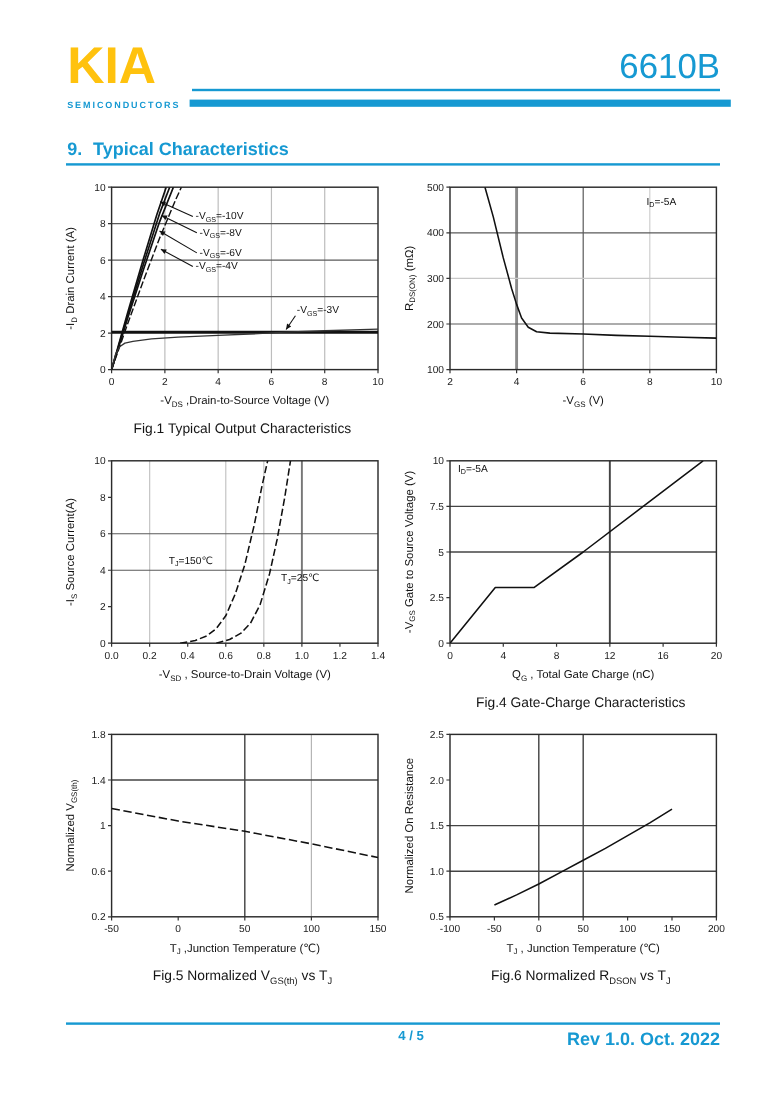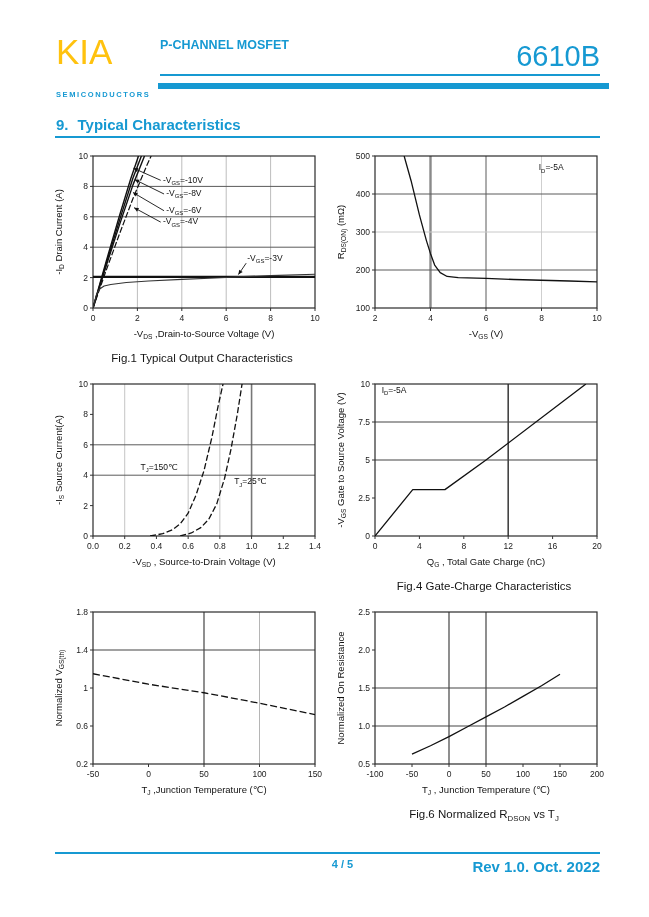--- a/index.html
+++ b/index.html
@@ -1,22 +1,22 @@
 <!DOCTYPE html>
 <html style="--accent: #1699d2; --logo-yellow: #FFC20E;"><head>
 <meta charset="utf-8">
 <style>
   html,body{margin:0;padding:0;background:#fff;}
   body{width:649px;height:917px;font-family:"Liberation Sans","DejaVu Sans",sans-serif;}
   .page{position:relative;width:649px;height:917px;background:#fff;overflow:hidden;}
 
   
   .logo-block{position:absolute;left:56px;top:34px;}
-  .logo-text{color:var(--logo-yellow);font-size:35px;font-weight:normal;line-height:1;letter-spacing:0px;}
-  .logo-sub{color:var(--accent);font-size:7.5px;font-weight:bold;letter-spacing:1.6px;margin-top:21px;}
+  .logo-text{color:var(--logo-yellow);font-size:43px;font-weight:bold;line-height:1;letter-spacing:0px;}
+  .logo-sub{color:var(--accent);font-size:7.5px;font-weight:bold;letter-spacing:1.6px;margin-top:6px;}
   .title-block{position:absolute;left:160px;top:36px;color:var(--accent);font-weight:bold;font-size:12.5px;line-height:1.5;}
   .part-number{position:absolute;right:49px;top:40px;color:var(--accent);font-size:29px;font-weight:normal;}
   .thin-rule{position:absolute;left:160px;right:49px;top:74px;height:1.5px;background:var(--accent);}
   .thick-rule{position:absolute;left:158px;right:40px;top:83px;height:5.5px;background:var(--accent);}
 
   
   .section-heading{position:absolute;left:56px;top:116px;color:var(--accent);font-size:15px;font-weight:bold;}
   .section-heading .num{margin-right:9px;}
   .section-rule{position:absolute;left:55px;right:49px;top:136px;height:1.5px;background:var(--accent);}
 
@@ -38,21 +38,20 @@
 <body>
 
 <div class="page">
 
   <header>
     <div class="logo-block">
       <div class="logo-text">KIA</div>
       <div class="logo-sub">SEMICONDUCTORS</div>
     </div>
     <div class="title-block">
-      <div>P-CHANNEL MOSFET</div>
     </div>
     <div class="part-number">6610B</div>
     <div class="thin-rule"></div>
     <div class="thick-rule"></div>
   </header>
 
   <div class="section-heading">
     <span class="num">9.</span><span>Typical Characteristics</span>
   </div>
   <div class="section-rule"></div>
@@ -291,20 +290,21 @@
             <line x1="37" y1="44.000000000000014" x2="40" y2="44.000000000000014" stroke="#333" stroke-width="1"></line>
             <text x="35" y="47.000000000000014" text-anchor="end" font-size="8.5" fill="#222">1.4</text>
             <line x1="37" y1="6" x2="40" y2="6" stroke="#333" stroke-width="1"></line>
             <text x="35" y="9" text-anchor="end" font-size="8.5" fill="#222">1.8</text>
             <g clip-path="url(#cp4)" fill="none">
               <polyline points="40.00,67.75 95.50,78.20 151.00,86.75 206.50,97.20 262.00,108.60" stroke="#111" stroke-width="1.3" fill="none" stroke-linejoin="round" stroke-dasharray="7,3"></polyline>
             </g>
             <text x="151" y="187" text-anchor="middle" font-size="9.5" fill="#111"><tspan>T</tspan><tspan font-size="70%" dy="2.2">J</tspan><tspan dy="-2.2"> ,Junction Temperature (℃)</tspan></text>
             <text x="9" y="82" text-anchor="middle" font-size="9.5" fill="#111" transform="rotate(-90 9 82)"><tspan>Normalized V</tspan><tspan font-size="70%" dy="2.2">GS(th)</tspan></text>
           </svg></div>
+      <figcaption class="chart-caption">Fig.5 Normalized V<sub>GS(th)</sub> vs T<sub>J</sub></figcaption>
     </figure>
     <figure class="chart">
       <div class="chart-canvas"><svg width="272" height="196" viewBox="0 0 272 196">
             <defs>
               <clipPath id="cp5">
                 <rect x="40" y="6" width="222" height="152"></rect>
               </clipPath>
             </defs>
             <line x1="114" y1="6" x2="114" y2="158" stroke="#444444" stroke-width="1.2"></line>
             <line x1="151" y1="6" x2="151" y2="158" stroke="#444444" stroke-width="1.2"></line>

